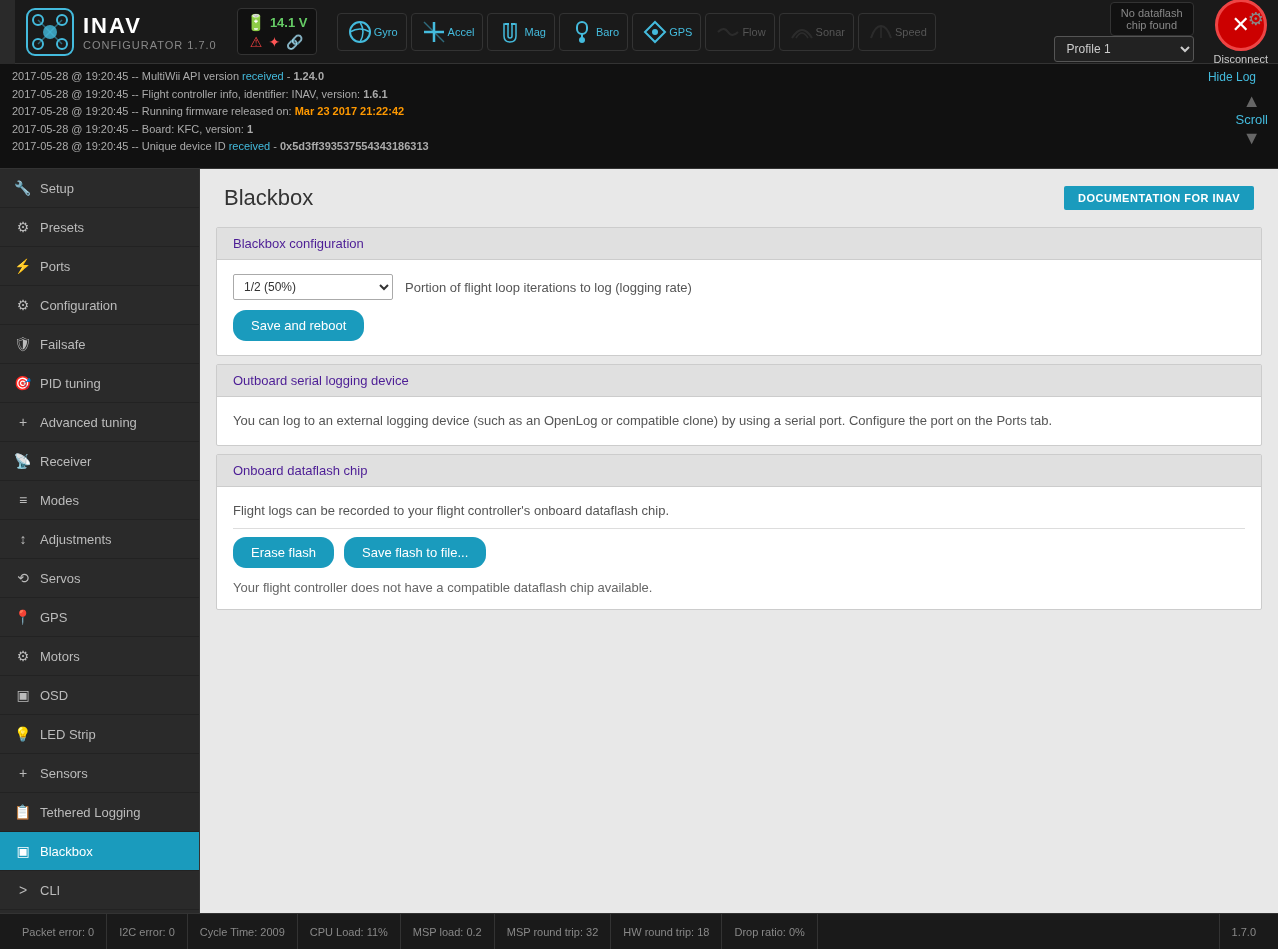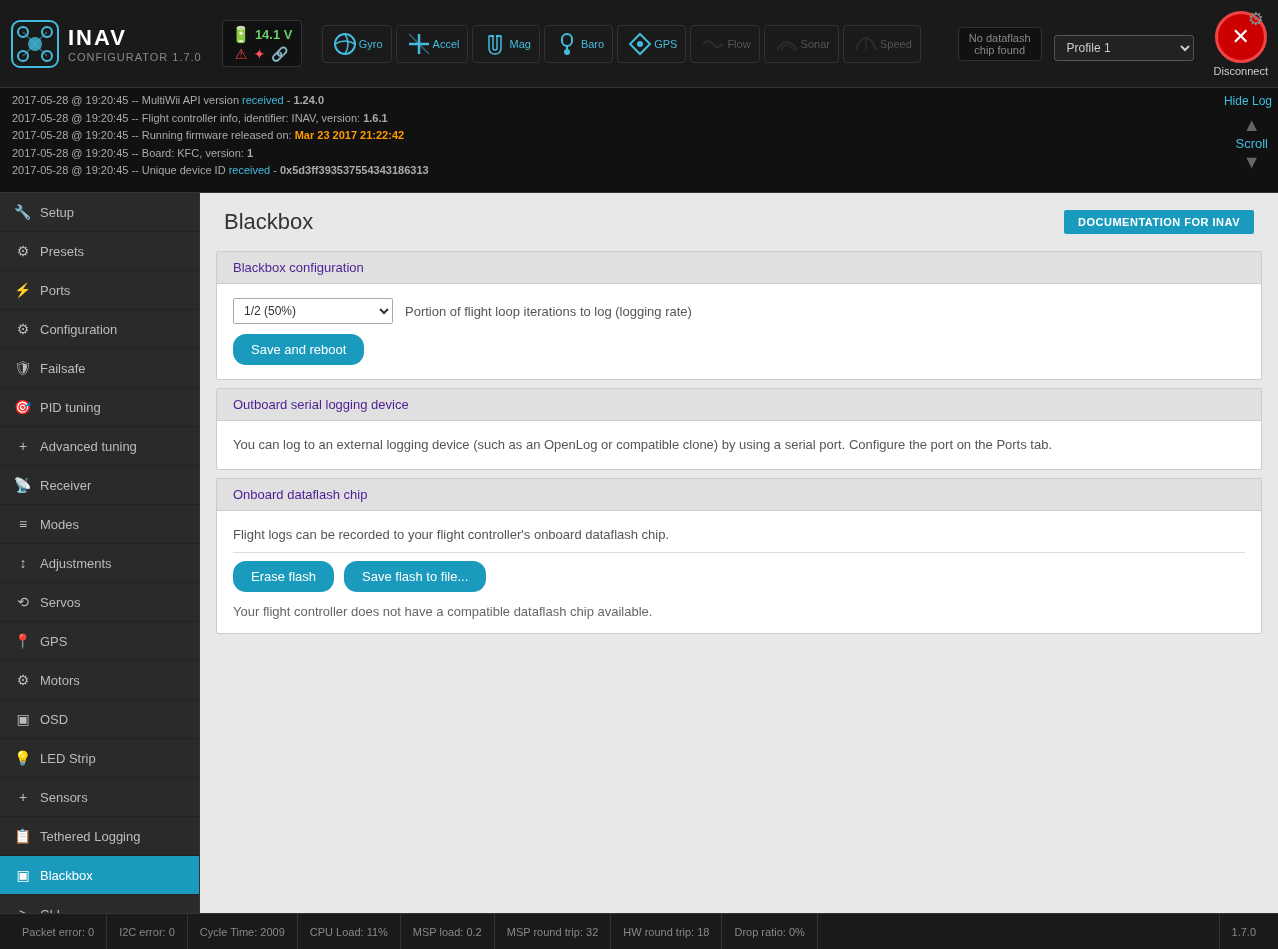--- a/index.html
+++ b/index.html
@@ -1,53 +1,53 @@
 <!DOCTYPE html>
 <html><head>
   <meta charset="utf-8">
   <style>
     * { box-sizing: border-box; margin: 0; padding: 0; }
     body { font-family: 'Segoe UI', Arial, sans-serif; font-size: 13px; background: #2a2a2a; color: #ccc; width: 1278px; height: 949px; overflow: hidden; display: flex; flex-direction: column; }
 
     
-    .top-bar { background: #1a1a1a; height: 88px; display: flex; align-items: center; padding: 7px 10px; gap: 10px; border-bottom: 1px solid #333; flex-shrink: 0; }
+    .top-bar { background: #1a1a1a; height: 64px; display: flex; align-items: center; padding: 7px 10px; gap: 10px; border-bottom: 1px solid #333; flex-shrink: 0; margin-left: 15px; }
     .logo { display: flex; align-items: center; gap: 8px; margin-right: 10px; }
     .logo-icon { width: 50px; height: 50px; }
     .logo-text { display: flex; flex-direction: column; }
     .logo-title { font-size: 22px; font-weight: bold; color: #fff; letter-spacing: 2px; }
     .logo-sub { font-size: 11px; color: #888; letter-spacing: 1px; }
 
     .battery-block { background: #111; border: 1px solid #333; border-radius: 4px; padding: 4px 8px; display: flex; flex-direction: column; align-items: center; min-width: 80px; }
     .battery-top { display: flex; align-items: center; gap: 4px; color: #6c6; font-size: 13px; font-weight: bold; }
     .battery-icons { display: flex; gap: 6px; margin-top: 2px; }
     .batt-icon { color: #f44; font-size: 14px; }
     .batt-icon2 { color: #4af; font-size: 14px; }
 
     .sensor-buttons { display: flex; gap: 4px; margin-left: 10px; }
     .sensor-btn { display: flex; flex-direction: row; align-items: center; background: #1a1a1a; border: 1px solid #333; border-radius: 4px; padding: 4px 8px; min-width: 58px; color: #4bd; font-size: 11px; cursor: pointer; }
     .sensor-btn svg { width: 28px; height: 28px; }
     .sensor-btn.disabled { color: #555; }
     .sensor-btn.disabled svg { opacity: 0.3; }
 
-    .profile-block { margin-left: auto; display: flex; flex-direction: row; align-items: flex-end; gap: 12px; }
+    .profile-block { margin-left: auto; display: flex; flex-direction: column; align-items: flex-end; gap: 0; }
     .no-dataflash { background: #111; border: 1px solid #333; border-radius: 4px; padding: 4px 10px; font-size: 11px; color: #888; text-align: center; }
     .profile-select { background: #222; border: 1px solid #555; color: #ccc; padding: 4px 8px; border-radius: 3px; font-size: 12px; min-width: 140px; }
 
     .disconnect-btn { display: flex; flex-direction: column; align-items: center; gap: 2px; cursor: pointer; margin-left: 10px; }
     .disconnect-circle { width: 52px; height: 52px; border-radius: 50%; background: #c00; display: flex; align-items: center; justify-content: center; color: #fff; font-size: 24px; border: 3px solid #e44; }
     .disconnect-label { font-size: 11px; color: #ccc; }
 
     .gear-btn { position: absolute; right: 14px; top: 8px; color: #888; font-size: 18px; cursor: pointer; }
 
     
     .log-bar { background: #111; border-bottom: 1px solid #333; padding: 4px 12px; font-size: 11px; color: #aaa; height: 105px; overflow-y: auto; flex-shrink: 0; position: relative; }
     .log-line { line-height: 1.6; }
     .log-highlight { color: #4bd; }
     .log-highlight2 { color: #f90; font-weight: bold; text-align: center; }
-    .hide-log { position: absolute; right: 6px; top: 6px; color: #4bd; cursor: pointer; font-size: 12px; }
+    .hide-log { position: absolute; right: 22px; top: 6px; color: #4bd; cursor: pointer; font-size: 12px; }
     .scroll-btns { position: absolute; right: 10px; top: 28px; display: flex; flex-direction: column; gap: 2px; }
     .scroll-btn { background: none; border: none; color: #666; font-size: 18px; cursor: pointer; line-height: 1; }
 
     
     .main { display: flex; flex: 1; overflow: hidden; }
 
     
     .sidebar { width: 200px; background: #2a2a2a; border-right: 1px solid #333; display: flex; flex-direction: column; flex-shrink: 0; overflow-y: auto; }
     .sidebar-item { display: flex; align-items: center; gap: 8px; padding: 10px 14px; cursor: pointer; color: #bbb; font-size: 13px; border-bottom: 1px solid #222; }
     .sidebar-item.active { background: #1a9bbd; color: #fff; }

